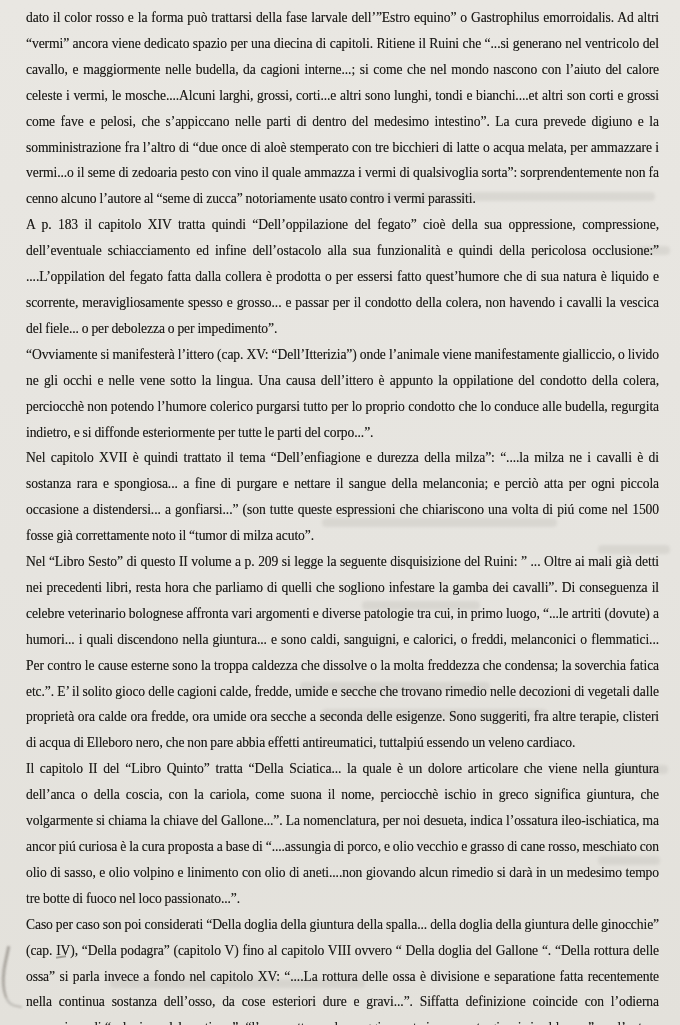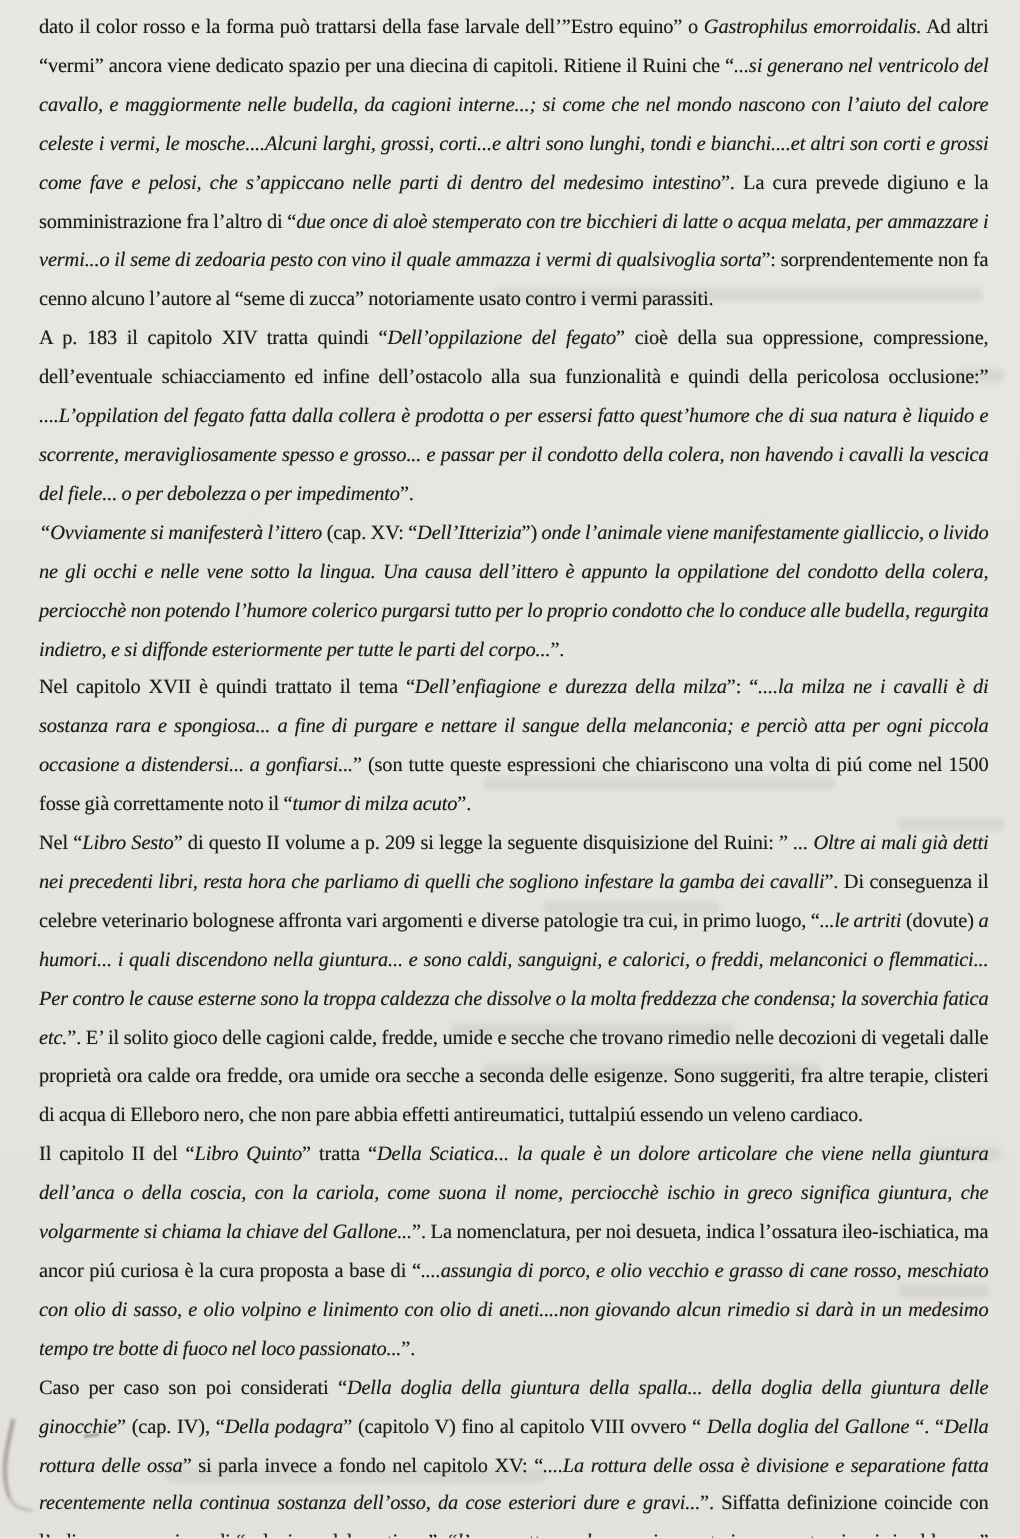--- a/index.html
+++ b/index.html
@@ -10,21 +10,21 @@
   }
   .page { position:absolute; inset:0; }
   .text-column {
     position:absolute; left:26px; right:21px; top:5px;
     font-size:13.6px; line-height:25.9px;
     letter-spacing:-0.1px; word-spacing:-0.35px;
     color:#1d1c19; text-align:justify;
     text-shadow:0 0 0.5px rgba(45,42,38,0.55);
   }
   .text-column p { margin:0; }
-  .seg.italic { font-style:italic; }
+  .seg.italic { }
   
   .bleed {
     position:absolute; height:9px; background:#c2c0ba; opacity:0.38;
     filter:blur(1.8px); border-radius:4px; pointer-events:none;
   }
   
   .smudge {
     position:absolute; left:1px; top:948px; width:24px; height:56px;
     border-left:3px solid rgba(120,116,108,0.55);
     border-bottom:2px solid rgba(120,116,108,0.35);

